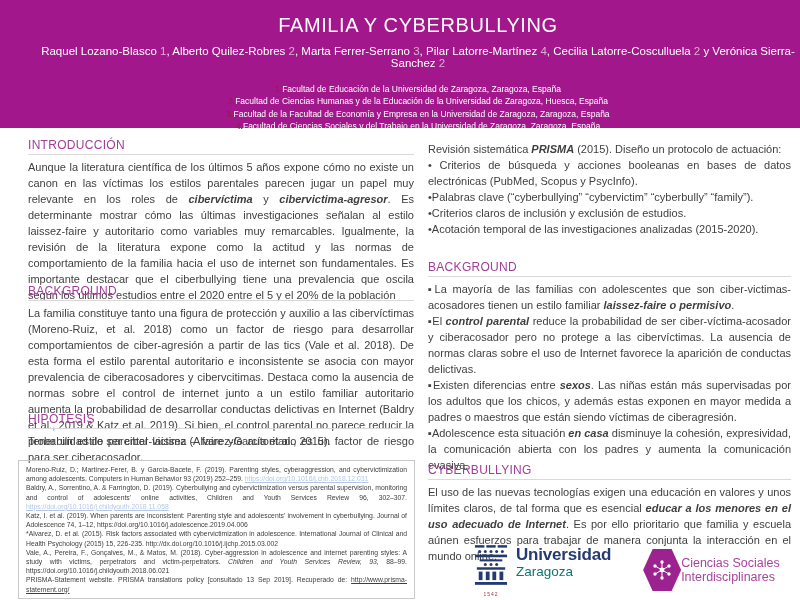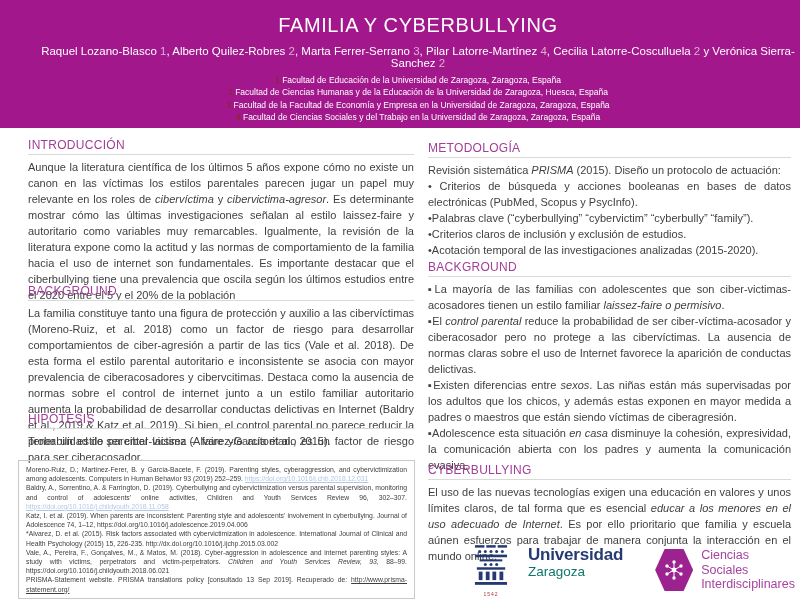--- a/index.html
+++ b/index.html
@@ -7,55 +7,55 @@
   body { font-family:"Liberation Sans", sans-serif; background:#ffffff; }
 
   .poster { position:relative; width:800px; height:600px; background:#ffffff; overflow:hidden; }
 
   
   .banner { position:absolute; left:0; top:0; width:800px; height:128px;
             background:#a2188c; color:#ffffff; text-align:center;padding-left:36px; }
   .banner-title { padding-top:14px; font-size:20px; font-weight:400; letter-spacing:.6px; }
   .banner-authors { margin-top:8px; font-size:11.5px; font-weight:400; }
   .run-sup { color:#dcaed3; }
-  .banner-affils { margin-top:5px; font-size:8.5px; line-height:12.4px; }
+  .banner-affils { margin-top:14px; font-size:8.5px; line-height:12.4px; }
   .affil-num { color:#8e2440; font-weight:700; }
 
   
   .col { position:absolute; top:0; height:484px; }
   .col-left  { left:28px;  width:386px; }
   .col-right { left:428px; width:363px; }
   .sec { position:absolute; left:0; width:100%; }
 
   .sec-title { font-size:12px; font-weight:400; color:#a23d98; letter-spacing:.3px;
                border-bottom:1px solid #d9d9d9; padding-bottom:2px; margin-bottom:4px; }
   .body-text, .bullet-item { font-size:11px; line-height:16px; text-align:justify; color:#3f3f3f; }
 
-  .run-bi { font-weight:400; font-style:italic;margin-top:24px; }
+  .run-bi { font-weight:700; font-style:italic;margin-top:24px; }
   .run-i  { font-style:italic; }
   .run-link  { color:#b4c7e7; text-decoration:underline; }
   .run-ulink { color:#3f3f3f; text-decoration:underline; }
 
   
   .refs-box { position:absolute; left:-10px; top:460px; width:397px;
               border:1px solid #c9c9c9; padding:4px 7px;
               font-size:6.8px; line-height:9.2px; color:#404040; text-align:justify; }
   .ref-item { display:block; }
 
   
   .logos-row { position:absolute; top:544px; left:0; width:100%; height:52px;
                display:flex; align-items:center; gap:32px; padding-left:46px; }
-  .uz-logo { display:flex; align-items:flex-start; gap:20px; }
+  .uz-logo { display:flex; align-items:flex-start; gap:8px; }
   .uz-icon-wrap { display:flex; flex-direction:column; align-items:center; }
   .uz-year { font-size:5px; color:#b03434; margin-top:1px; letter-spacing:1px; }
   .uz-text { padding-top:2px; }
   .uz-name { font-size:17px; font-weight:700; color:#253a70; line-height:18px; letter-spacing:-.2px; }
   .uz-city { font-size:13.5px; font-weight:400; color:#0f766e; line-height:15px; }
 
-  .csi-logo { display:flex; align-items:center; gap:8px; }
+  .csi-logo { display:flex; align-items:center; }
   .hexagon { width:38px; height:42px; background:#9c2290; flex:0 0 auto;
              clip-path:polygon(25% 0%, 75% 0%, 100% 50%, 75% 100%, 25% 100%, 0% 50%);
              display:flex; align-items:center; justify-content:center; }
   .csi-text { font-size:12.5px; line-height:14.5px; color:#a843a0; }
 </style>
 </head>
 <body>
 
 <div class="poster">
 
@@ -104,21 +104,20 @@
         <span class="ref-item"><span>Vale, A., Pereira, F., Gonçalves, M., &amp; Matos, M. (2018). Cyber-aggression in adolescence and internet parenting styles: A study with victims, perpetrators and victim-perpetrators. </span><span class="run-i">Children and Youth Services Review, 93,</span><span> 88–99. https://doi.org/10.1016/j.childyouth.2018.06.021</span></span>
 
         <span class="ref-item"><span>PRISMA-Statement website. PRISMA translations policy [consultado 13 Sep 2019]. Recuperado de: </span><span class="run-ulink">http://www.prisma-statement.org/</span></span>
       </div>
 
   </div>
 
   <div class="col col-right">
 
     <section class="sec" style="top:141px">
-      <h2 class="sec-title">METODOLOGÍA</h2>
       <p class="body-text"><span>Revisión sistemática </span><span class="run-bi">PRISMA</span><span> (2015). Diseño un protocolo de actuación:</span></p>
       <div>
 
           <p class="bullet-item"><span>• Criterios de búsqueda y acciones booleanas en bases de datos electrónicas (PubMed, Scopus y PsycInfo).</span></p>
 
           <p class="bullet-item"><span>•Palabras clave (“cyberbullying” “cybervictim” “cyberbully” “family”).</span></p>
 
           <p class="bullet-item"><span>•Criterios claros de inclusión y exclusión de estudios.</span></p>
 
           <p class="bullet-item"><span>•Acotación temporal de las investigaciones analizadas (2015-2020).</span></p>

